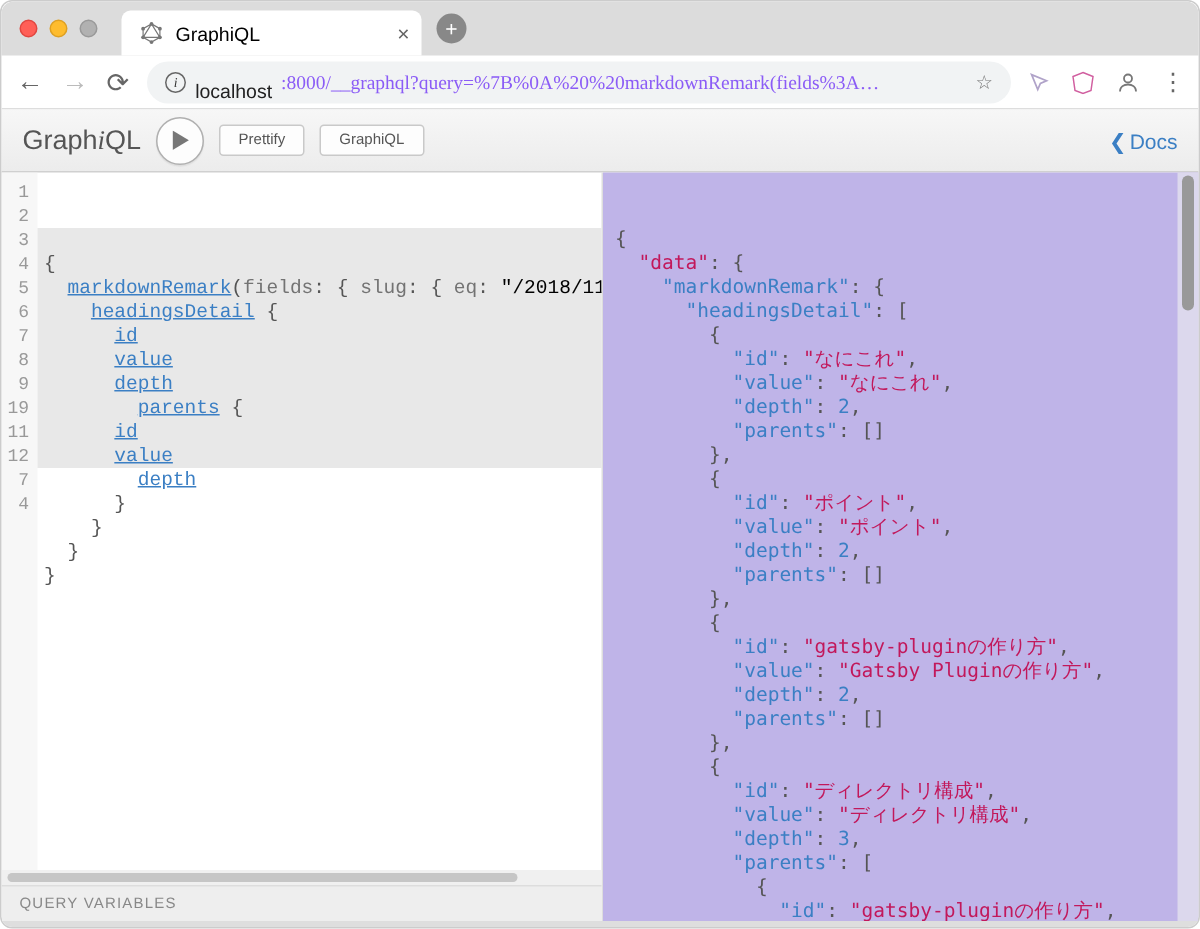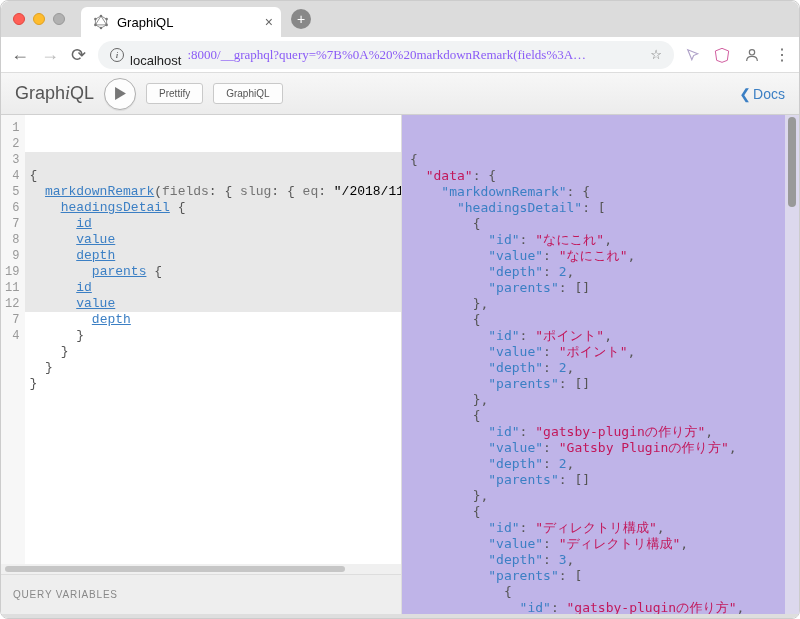--- a/index.html
+++ b/index.html
@@ -42,21 +42,21 @@
     .code { flex:1; padding: 5px 0 5px 4px; white-space: pre; line-height: 16px; position: relative; }
     .code-line { height: 16px; }
     .highlight-block { position: absolute; left: 0; right: 0; top: 37px; height: 160px; background: #e8e8e8; z-index: 0; }
     .code-content { position: relative; z-index: 1; }
     .cm-bracket { color: #555; }
     .cm-field { color: #3B7FC4; text-decoration: underline; }
     .cm-arg { color: #737373; }
 
     .hscroll { height: 10px; background: #f0f0f0; display:flex; align-items:center; padding: 0 4px;}
     .hscroll-thumb { height: 6px; background: #c6c6c6; border-radius: 3px; width: 340px; }
-    .qv-bar { height: 40px; background: #eee; border-top: 1px solid #ddd; font-size: 10px; letter-spacing: 0.8px; color: #888; display: flex; align-items: center; padding: 0 12px; }
+    .qv-bar { height: 24px; background: #eee; border-top: 1px solid #ddd; font-size: 10px; letter-spacing: 0.8px; color: #888; display: flex; align-items: center; padding: 0 12px; }
     
     .right-pane { flex: 1; background: #bfb4e8; font-family: "SFMono-Regular", Consolas, monospace; font-size: 13px; line-height: 16px; padding: 5px 8px; white-space: pre; color: #333; overflow: hidden; position:relative;}
     .json-key { color: #3B7FC4; }
     .json-key-data { color: #c2185b; }
     .json-str { color: #c2185b; }
     .json-num { color: #3B7FC4; }
     .json-punc { color: #555; }
     .vscroll { position: absolute; right: 0; top:0; bottom:0; width: 14px; background: rgba(240,240,240,0.6);}
     .vscroll-thumb { width: 8px; margin: 2px auto 0; height: 90px; background: #999; border-radius: 4px;}
     

